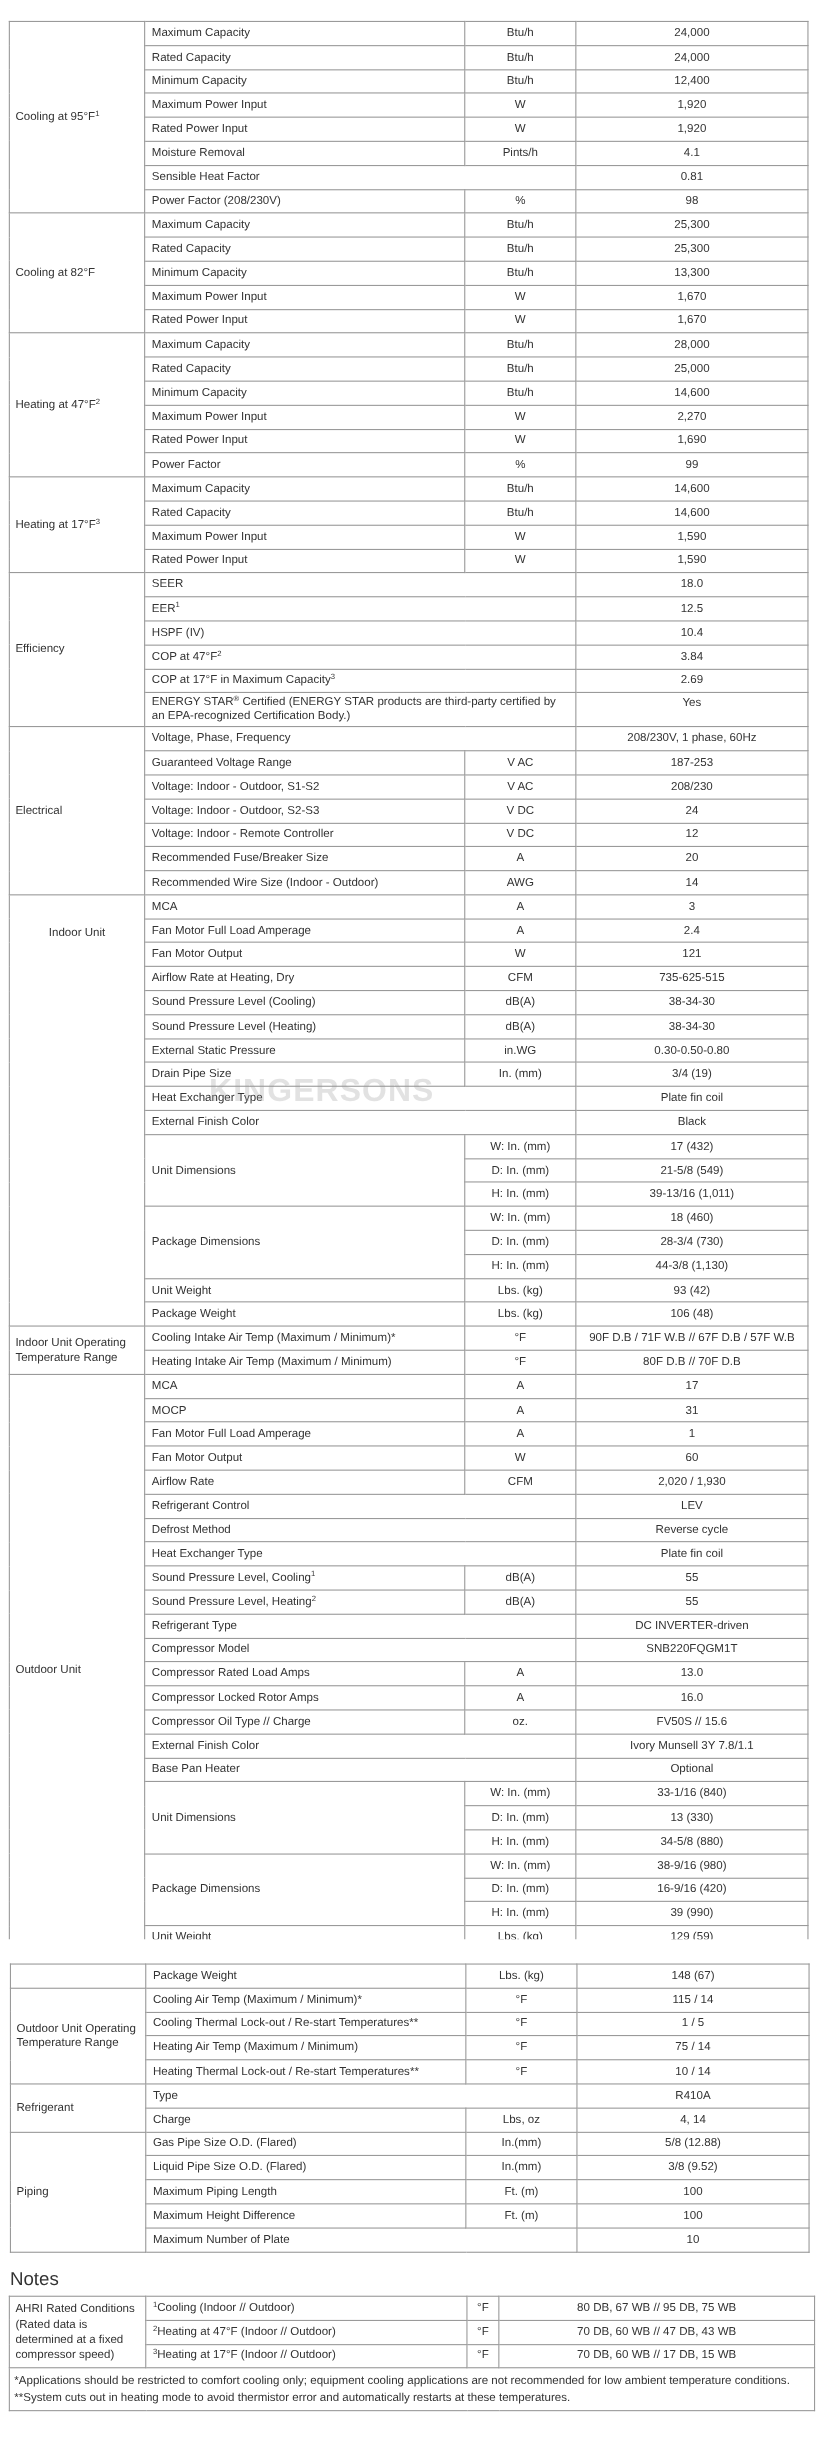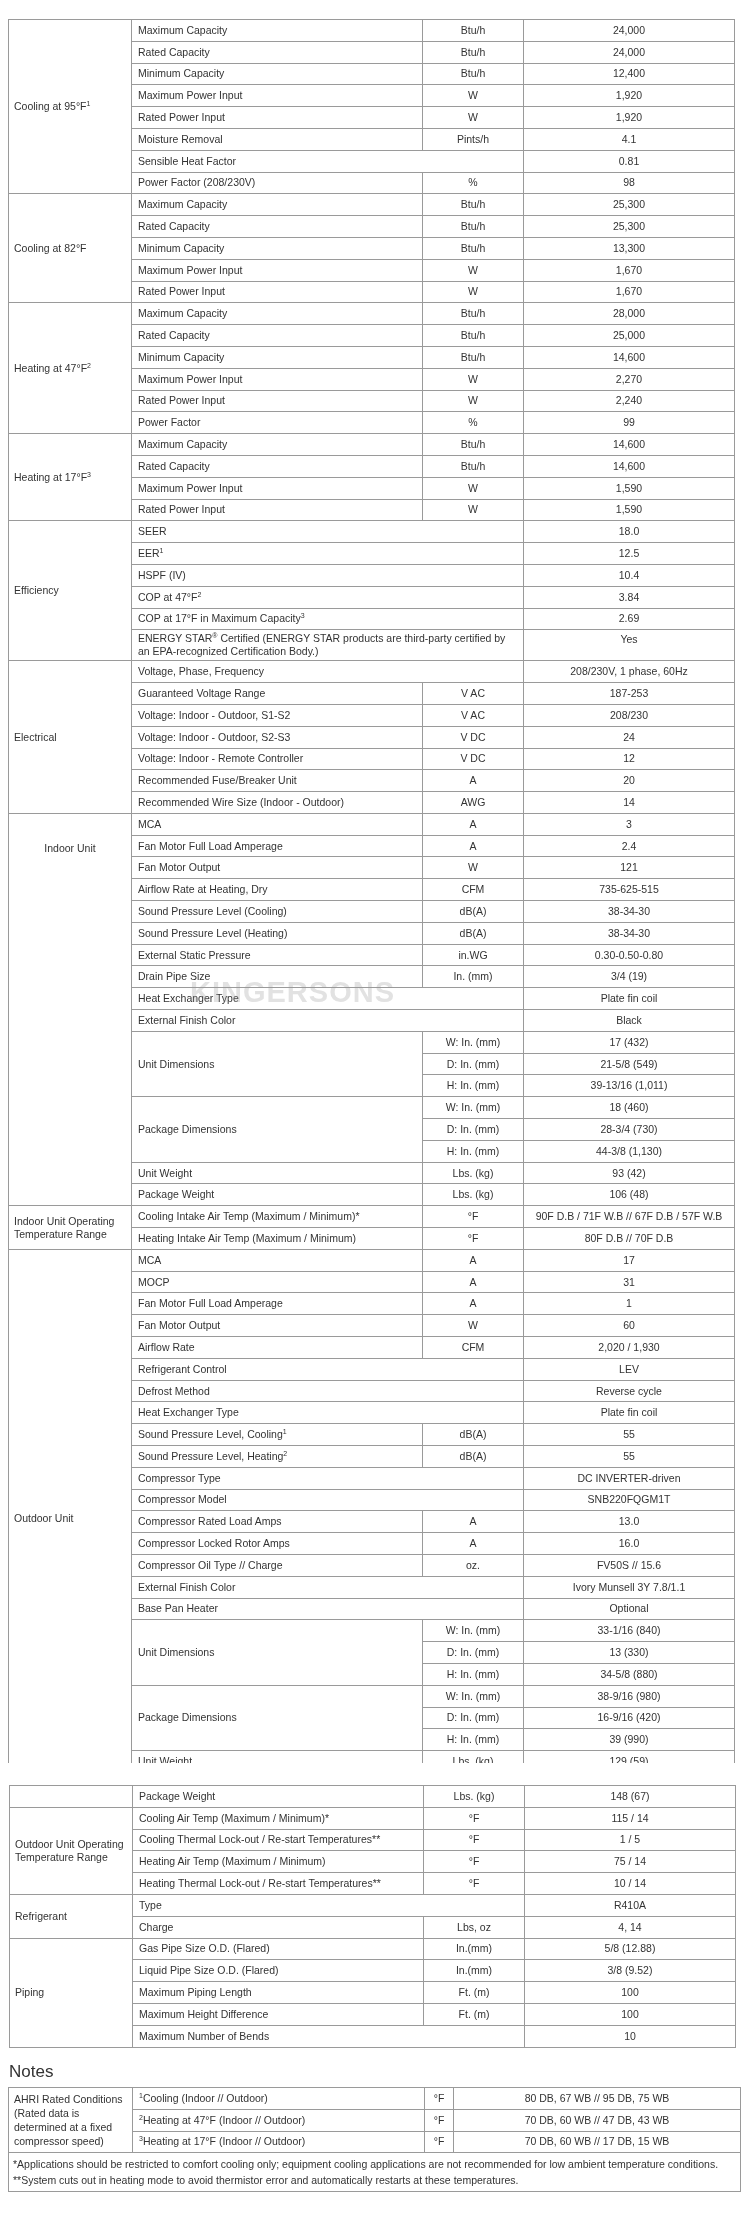--- a/index.html
+++ b/index.html
@@ -126,21 +126,21 @@
           <td class="c">14,600</td>
         </tr>
         <tr>
           <td colspan="1"><span>Maximum Power Input</span></td>
           <td class="c">W</td>
           <td class="c">2,270</td>
         </tr>
         <tr>
           <td colspan="1"><span>Rated Power Input</span></td>
           <td class="c">W</td>
-          <td class="c">2,240</td>
+          <td class="c">1,690</td>
         </tr>
         <tr>
           <td colspan="1"><span>Power Factor</span></td>
           <td class="c">%</td>
           <td class="c">99</td>
         </tr>
         <tr>
           <td class="group" rowspan="4"><span>Heating at 17°F</span><sup>3</sup></td>
           <td colspan="1"><span>Maximum Capacity</span></td>
           <td class="c">Btu/h</td>
@@ -205,21 +205,21 @@
           <td colspan="1"><span>Voltage: Indoor - Outdoor, S2-S3</span></td>
           <td class="c">V DC</td>
           <td class="c">24</td>
         </tr>
         <tr>
           <td colspan="1"><span>Voltage: Indoor - Remote Controller</span></td>
           <td class="c">V DC</td>
           <td class="c">12</td>
         </tr>
         <tr>
-          <td colspan="1"><span>Recommended Fuse/Breaker Unit</span></td>
+          <td colspan="1"><span>Recommended Fuse/Breaker Size</span></td>
           <td class="c">A</td>
           <td class="c">20</td>
         </tr>
         <tr>
           <td colspan="1"><span>Recommended Wire Size (Indoor - Outdoor)</span></td>
           <td class="c">AWG</td>
           <td class="c">14</td>
         </tr>
         <tr>
           <td class="group top" rowspan="18" style="padding-top: 28px; text-align: center;"><span>Indoor Unit</span></td>
@@ -359,21 +359,21 @@
           <td colspan="1"><span>Sound Pressure Level, Cooling</span><sup>1</sup></td>
           <td class="c">dB(A)</td>
           <td class="c">55</td>
         </tr>
         <tr>
           <td colspan="1"><span>Sound Pressure Level, Heating</span><sup>2</sup></td>
           <td class="c">dB(A)</td>
           <td class="c">55</td>
         </tr>
         <tr>
-          <td colspan="2"><span>Compressor Type</span></td>
+          <td colspan="2"><span>Refrigerant Type</span></td>
           <td class="c">DC INVERTER-driven</td>
         </tr>
         <tr>
           <td colspan="2"><span>Compressor Model</span></td>
           <td class="c">SNB220FQGM1T</td>
         </tr>
         <tr>
           <td colspan="1"><span>Compressor Rated Load Amps</span></td>
           <td class="c">A</td>
           <td class="c">13.0</td>
@@ -492,21 +492,21 @@
         <td colspan="1"><span>Maximum Piping Length</span></td>
         <td class="c">Ft. (m)</td>
         <td class="c">100</td>
       </tr>
       <tr>
         <td colspan="1"><span>Maximum Height Difference</span></td>
         <td class="c">Ft. (m)</td>
         <td class="c">100</td>
       </tr>
       <tr>
-        <td colspan="2"><span>Maximum Number of Bends</span></td>
+        <td colspan="2"><span>Maximum Number of Plate</span></td>
         <td class="c">10</td>
       </tr>
     </tbody>
 </table>
 
 <div class="notes-label">Notes</div>
 
 <table class="spec" id="t3">
   <colgroup>
       <col style="width:124px">

